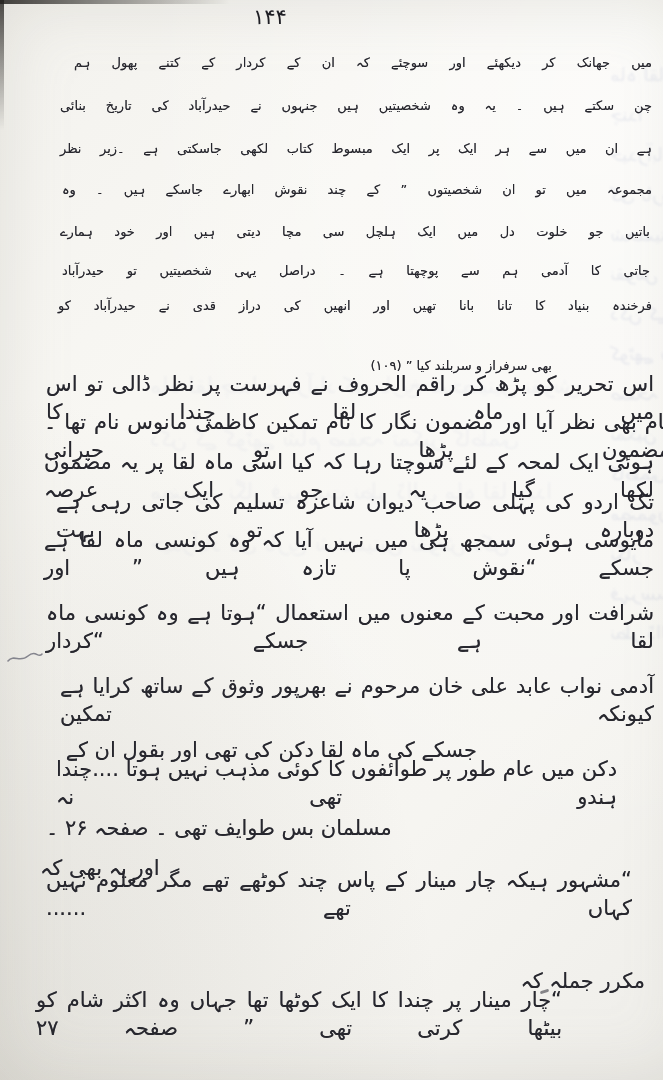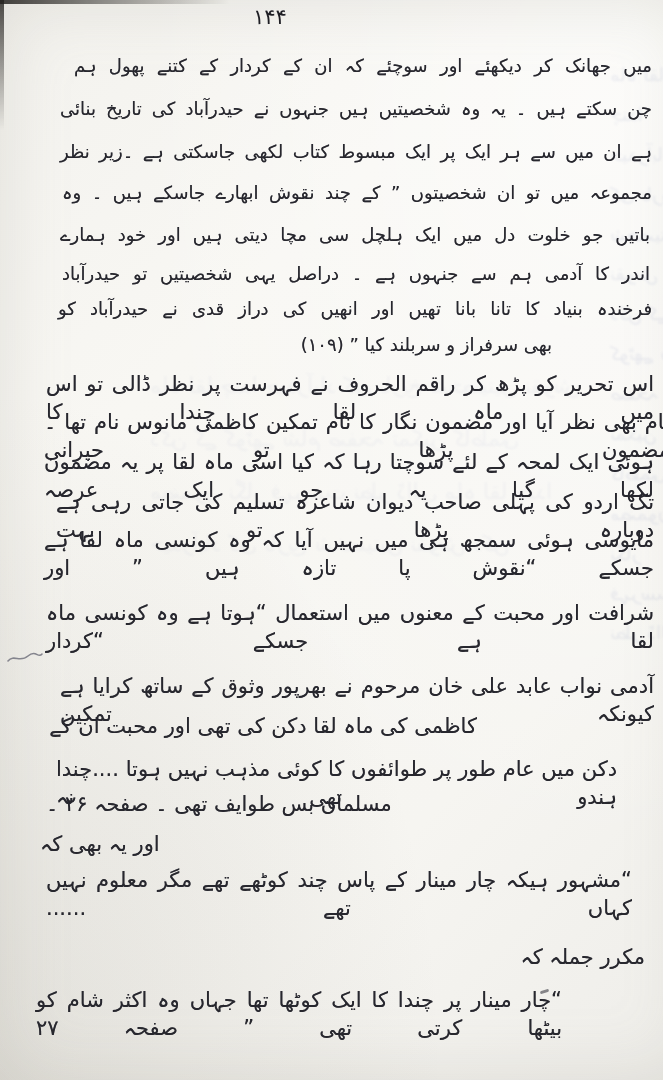--- a/index.html
+++ b/index.html
@@ -14,32 +14,32 @@
     overflow:hidden;
     box-shadow:inset 0 0 70px rgba(150,145,130,.22);
     font-family:"DejaVu Sans",sans-serif;
     padding-left:32px;
   }
   .ln{
     position:absolute;
     direction:rtl;
     unicode-bidi:plaintext;
     color:#27272e;
-    font-size:18px;
+    font-size:13px;
     line-height:1.35;
     text-shadow:0 0 .4px rgba(35,35,45,.55);
   }
   .just{
     text-align:justify;
     text-align-last:justify;
     white-space:normal;
     height:30px;
     overflow:visible;
   }
-  .short{white-space:nowrap;}
+  .short{white-space:nowrap;margin-top:24px;}
   .sz16{font-size:21px;}
   .pagenum{
     position:absolute;top:5px;left:230px;width:80px;
     text-align:center;font-size:21px;color:#1e1e24;
     letter-spacing:2px;transform:rotate(-1deg);
   }
   .ghost{
     position:absolute;direction:rtl;color:#5d6ca6;
     transform:scaleX(-1);filter:blur(1.3px);
     pointer-events:none;
@@ -72,32 +72,32 @@
   <div class="ghost g1">ماہ لقا چندا حیدرآباد کی تاریخ شخصیتیں نقوش دکن کے کوٹھے شام صفحہ تمکین کاظمی مضمون نگار فہرست نظر ڈالی ماہ لقا چندا حیدرآباد کی تاریخ شخصیتیں نقوش دکن</div>
   <div class="ghost g2">ماہ لقا چندا حیدرآباد کی تاریخ شخصیتیں نقوش دکن کے کوٹھے شام صفحہ تمکین کاظمی مضمون نگار فہرست نظر ڈالی ماہ لقا چندا حیدرآباد کی تاریخ شخصیتیں نقوش دکن</div>
 
   <div class="pagenum">۱۴۴</div>
 
   <div class="ln just" style="top:54px;right:43px;left:74px">میں جھانک کر دیکھئے اور سوچئے کہ ان کے کردار کے کتنے پھول ہم</div>
   <div class="ln just" style="top:97px;right:43px;left:60px">چن سکتے ہیں ۔ یہ وہ شخصیتیں ہیں جنہوں نے حیدرآباد کی تاریخ بنائی</div>
   <div class="ln just" style="top:140px;right:43px;left:60px">ہے ان میں سے ہر ایک پر ایک مبسوط کتاب لکھی جاسکتی ہے ۔زیر نظر</div>
   <div class="ln just" style="top:181px;right:43px;left:62px">مجموعہ میں تو ان شخصیتوں ” کے چند نقوش ابھارے جاسکے ہیں ۔ وہ</div>
   <div class="ln just" style="top:223px;right:45px;left:60px">باتیں جو خلوت دل میں ایک ہلچل سی مچا دیتی ہیں اور خود ہمارے</div>
-  <div class="ln just" style="top:262px;right:45px;left:62px">اندر کا آدمی ہم سے جنہوں ہے ۔ دراصل یہی شخصیتیں تو حیدرآباد</div>
+  <div class="ln just" style="top:262px;right:45px;left:62px">جاتی کا آدمی ہم سے پوچھتا ہے ۔ دراصل یہی شخصیتیں تو حیدرآباد</div>
   <div class="ln just" style="top:297px;right:43px;left:58px">فرخندہ بنیاد کا تانا بانا تھیں اور انھیں کی دراز قدی نے حیدرآباد کو</div>
   <div class="ln short" style="top:333px;right:143px">بھی سرفراز و سربلند کیا ” (۱۰۹)</div>
 
   <div class="ln just sz16" style="top:370px;right:41px;left:46px">اس تحریر کو پڑھ کر راقم الحروف نے فہرست پر نظر ڈالی تو اس میں ماہ لقا چندا کا</div>
   <div class="ln just sz16" style="top:408px;right:25px;left:44px">نام بھی نظر آیا اور مضمون نگار کا نام تمکین کاظمی مانوس نام تھا ۔ مضمون پڑھا تو حیرانی</div>
   <div class="ln just sz16" style="top:448px;right:41px;left:44px">ہوئی ایک لمحہ کے لئے سوچتا رہا کہ کیا اسی ماہ لقا پر یہ مضمون لکھا گیا یہ جو ایک عرصہ</div>
   <div class="ln just sz16" style="top:488px;right:41px;left:56px">تک اردو کی پہلی صاحب دیوان شاعرہ تسلیم کی جاتی رہی ہے دوبارہ پڑھا تو بہت</div>
   <div class="ln just sz16" style="top:526px;right:41px;left:44px">مایوسی ہوئی سمجھ ہی میں نہیں آیا کہ وہ کونسی ماہ لقا ہے جسکے “نقوش پا تازہ ہیں ” اور</div>
   <div class="ln just sz16" style="top:599px;right:41px;left:46px">شرافت اور محبت کے معنوں میں استعمال “ہوتا ہے وہ کونسی ماہ لقا ہے جسکے “کردار</div>
   <div class="ln just sz16" style="top:672px;right:41px;left:60px">آدمی نواب عابد علی خان مرحوم نے بھرپور وثوق کے ساتھ کرایا ہے کیونکہ تمکین</div>
-  <div class="ln short sz16" style="top:712px;right:218px">کاظمی کی ماہ لقا دکن کی تھی اور محبت ان کے</div>
+  <div class="ln short sz16" style="top:712px;right:218px">جسکے کی ماہ لقا دکن کی تھی اور بقول ان کے</div>
 
   <div class="ln just sz16" style="top:755px;right:78px;left:56px">دکن میں عام طور پر طوائفوں کا کوئی مذہب نہیں ہوتا ....چندا ہندو تھی نہ</div>
   <div class="ln short sz16" style="top:790px;left:46px">مسلمان بس طوایف تھی ۔ صفحہ ۲۶ ۔</div>
 
   <div class="ln short sz16" style="top:830px;left:40px">اور یہ بھی کہ</div>
 
   <div class="ln just sz16" style="top:866px;right:63px;left:46px">“مشہور ہیکہ چار مینار کے پاس چند کوٹھے تھے مگر معلوم نہیں کہاں تھے ......</div>
 
   <div class="ln short sz16" style="top:943px;right:50px">مکرر جملہ کہ</div>
 

